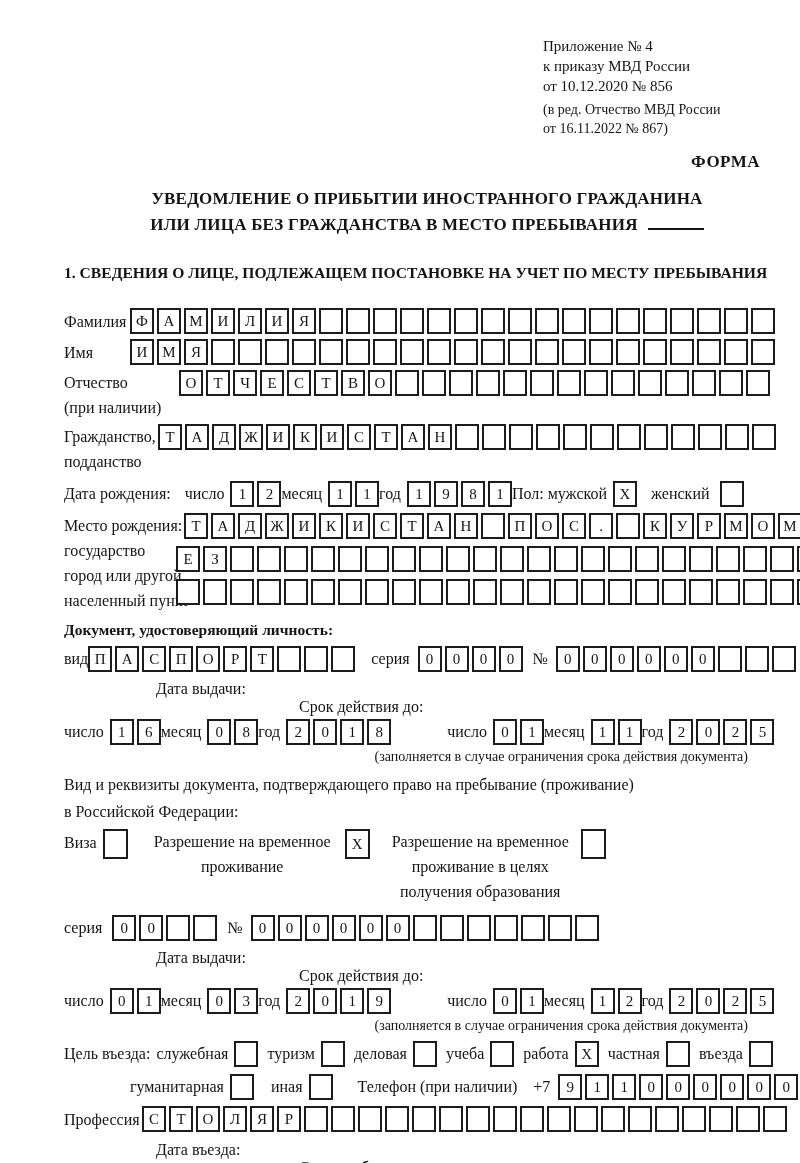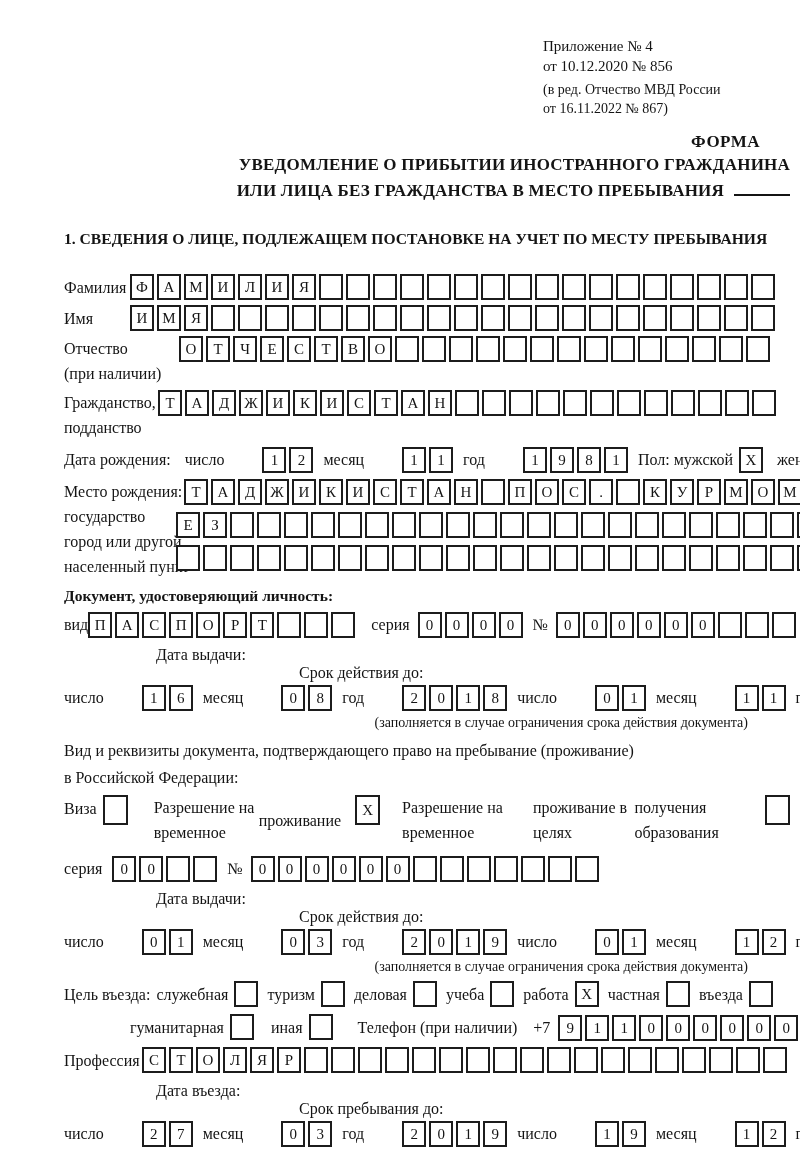--- a/index.html
+++ b/index.html
@@ -7,58 +7,59 @@
     width:800px;height:1163px;background:#ffffff;color:#141414;
     font-family:"Liberation Serif","DejaVu Serif",serif;
     overflow:hidden;
   }
   .page{padding:36px 10px 0 64px;}
   
   .hdr-right{margin-left:auto;width:225px;margin-right:22px;font-size:15px;line-height:20px;}
   .hdr-right .small{font-size:14px;line-height:19px;}
   .hdr-right .gap{margin-top:4px;}
   .forma{text-align:right;margin-right:30px;font-weight:bold;font-size:17px;margin-top:14px;letter-spacing:0.5px;}
-  .title{text-align:right;font-weight:bold;font-size:17px;line-height:26px;letter-spacing:0.2px;font-family:Liberation Serif, serif;}
+  .title{text-align:center;font-weight:bold;font-size:17px;line-height:26px;margin-top:14px;letter-spacing:0.2px;font-family:Liberation Serif, serif;}
   .uline{display:inline-block;width:56px;border-bottom:2px solid #141414;margin-left:10px;}
   .sec-heading{font-weight:bold;font-size:15.6px;margin-top:26px;margin-bottom:26px;white-space:nowrap;}
   
   .row{display:flex;align-items:flex-start;margin-bottom:4px;}
   .rowc{display:flex;align-items:center;margin-bottom:4px;}
   .cells{display:flex;gap:3px;flex:none;}
   .cell{
     flex:none;width:20px;height:22px;border:2px solid #1c1c1c;
     text-align:center;font-size:15px;line-height:22px;background:#fff;
   }
   .cbig{width:21px;height:26px;line-height:26px;}
   .lbl{font-size:16px;line-height:27px;white-space:nowrap;}
   .lbl-col{display:flex;flex-direction:column;flex:none;}
   .lbl-col .lbl{line-height:25px;}
   .w66{width:66px;} .w115{width:115px;} .w94{width:94px;} .w112{width:112px;} .w78{width:78px;}
   .ml6{margin-left:6px;} .ml8{margin-left:8px;} .ml10{margin-left:10px;} .ml14{margin-left:14px;} .ml16{margin-left:16px;}
   .doc-heading{font-weight:bold;font-size:15.5px;margin:8px 0 6px 0;}
   .date-lbl-row{display:flex;font-size:16px;margin:8px 0 2px 0;flex-direction:column;}
   .date-lbl-row .left{margin-left:92px;}
   .date-lbl-row .right{margin-left:235px;}
-  .dg{display:flex;align-items:center;margin-right:10px;gap:32px;}
+  .dg{display:flex;align-items:center;margin-right:0;}
   .dg .lbl{margin-right:6px;}
   .note{font-size:14px;font-weight:normal;text-align:right;padding-right:42px;margin:2px 0 6px 0;}
   .plain{font-size:16px;line-height:27px;}
   .permit-row{display:flex;align-items:flex-start;margin-top:4px;margin-bottom:10px;}
   .permit-item{display:flex;align-items:flex-start;}
-  .permit-text{display:flex;flex-direction:row;align-items:center;font-size:16px;line-height:25px;}
-  .purpose-item{display:flex;margin-right:9px;}
+  .permit-text{display:flex;flex-direction:column;align-items:center;font-size:16px;line-height:25px;}
+  .purpose-item{display:flex;align-items:center;margin-right:9px;}
   .purpose-item .cell{margin-left:6px;} .mt6{margin-top:6px;}
 </style>
 </head>
 <body>
 
 <div class="page">
 
   <div class="hdr-right">
     <div>Приложение № 4</div>
+    <div>к приказу МВД России</div>
     <div>от 10.12.2020 № 856</div>
     <div class="small gap">(в ред. Отчество МВД России</div>
     <div class="small">от 16.11.2022 № 867)</div>
   </div>
 
   <div class="forma">ФОРМА</div>
 
   <div class="title">
     <div>УВЕДОМЛЕНИЕ О ПРИБЫТИИ ИНОСТРАННОГО ГРАЖДАНИНА</div>
     <div>

